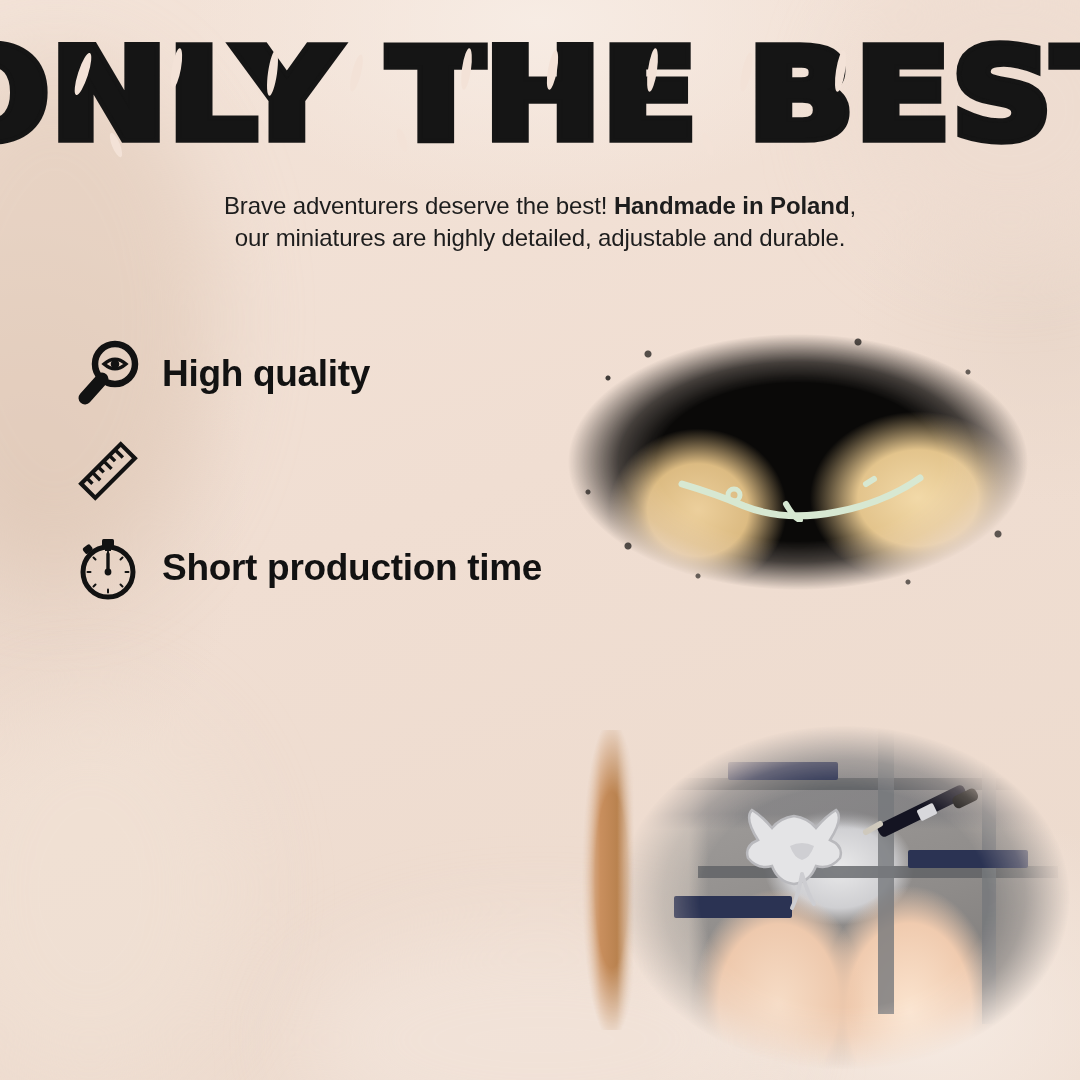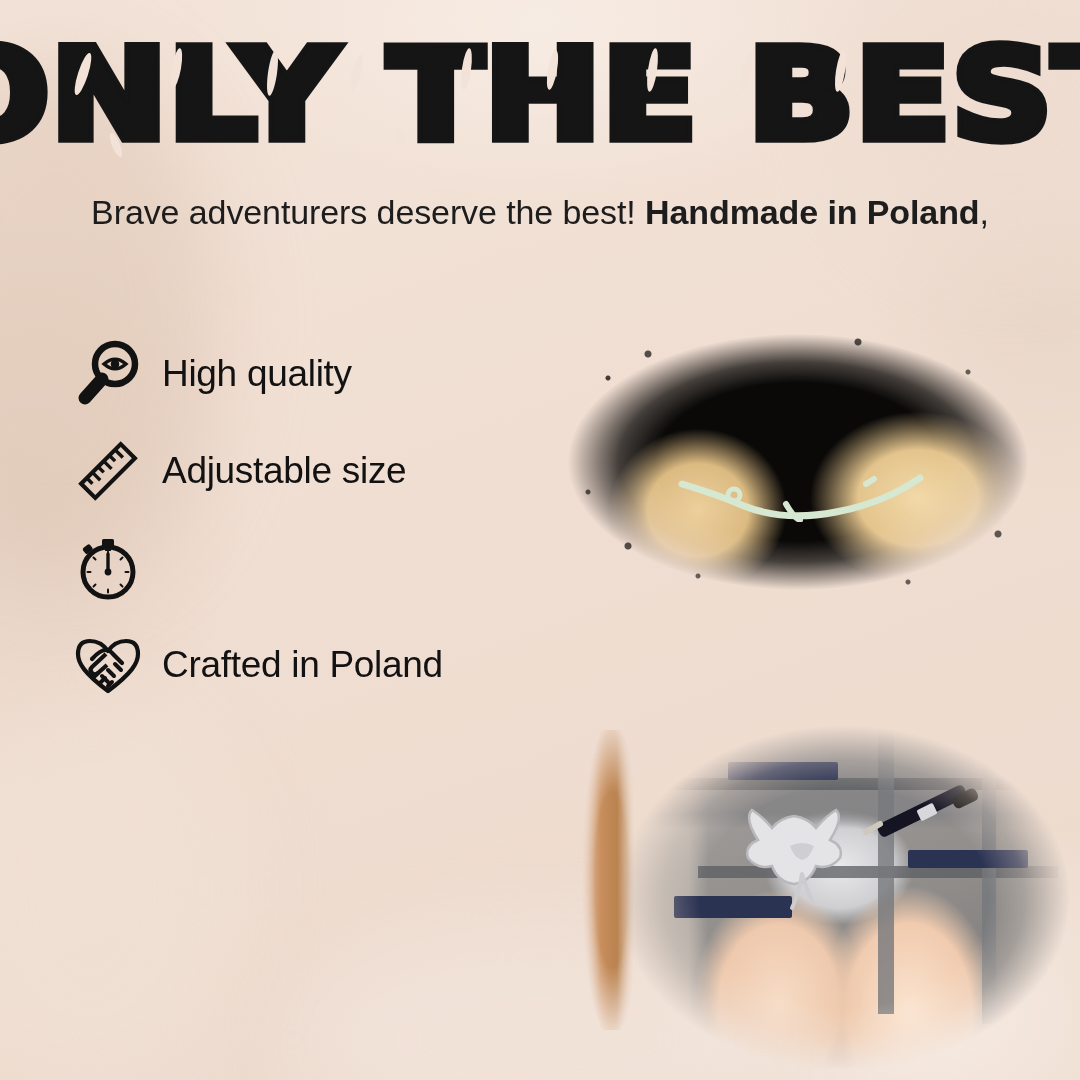--- a/index.html
+++ b/index.html
@@ -64,21 +64,21 @@
   .g8 { left:742px; top:16px; width:9px;   height:40px; transform:rotate(12deg); }
   .g9 { left:836px; top:14px; width:9px;   height:42px; transform:rotate(9deg);  }
   .g10{ left:112px; top:96px; width:8px;   height:26px; transform:rotate(-22deg);}
   .g11{ left:398px; top:92px; width:8px;   height:24px; transform:rotate(-18deg);}
   .g12{ left:704px; top:96px; width:8px;   height:24px; transform:rotate(-20deg);}
 
   
   #subheading {
     position:absolute; left:90px; right:90px; top:190px;
     text-align:center;
-    font-size:34px;
+    font-size:24px;
     line-height:1.33;
     color:#1d1d1d;
     letter-spacing:-.1px;
   }
   #subheading b { font-weight:bold; }
 
   
   #feature-list {
     position:absolute; left:62px; top:325px; width:740px;
   }
@@ -86,21 +86,21 @@
     display:flex; align-items:center;
     height:97px;
   }
   .feature-icon {
     width:92px; min-width:92px; height:92px;
     display:flex; align-items:center; justify-content:center;
   }
   .feature-icon svg { display:block; }
   .feature-label {
     font-size:37px;
-    font-weight:normal;
+    font-weight:bold;
     color:#121212;
     letter-spacing:-.3px;
     margin-left:8px;
     white-space:nowrap;
   }
 
   
   .photo { position:absolute; overflow:hidden; }
 
   
@@ -200,20 +200,21 @@
     <span class="gloss g7"></span>
     <span class="gloss g8"></span>
     <span class="gloss g9"></span>
     <span class="gloss g10"></span>
     <span class="gloss g11"></span>
     <span class="gloss g12"></span>
   </div>
 
   <div id="subheading">
     <span>Brave adventurers deserve the best! </span><b>Handmade in Poland</b><span>,</span><br>
+    <span>our miniatures are highly detailed, adjustable and durable.</span>
   </div>
 
   <div id="feature-list">
 
     <div class="feature-row">
       <div class="feature-icon">
         <svg width="72" height="72" viewBox="0 0 72 72">
           <circle cx="43" cy="26" r="20" fill="none" stroke="#121212" stroke-width="6.5"></circle>
           <path d="M30 41 L13 60" stroke="#121212" stroke-width="13" stroke-linecap="round"></path>
           <path d="M32 26 q11 -9.5 22 0 q-11 9.5 -22 0Z" fill="none" stroke="#121212" stroke-width="3.4"></path>
@@ -226,21 +227,20 @@
 
     <div class="feature-row">
       <div class="feature-icon">
         <svg width="72" height="72" viewBox="0 0 72 72">
           <g transform="rotate(-45 36 36)">
             <rect x="8" y="26" width="56" height="20" fill="none" stroke="#121212" stroke-width="4.2"></rect>
             <path d="M16 26 v8 M24 26 v11 M32 26 v8 M40 26 v11 M48 26 v8 M56 26 v11" stroke="#121212" stroke-width="3.4"></path>
           </g>
         </svg>
       </div>
-      <div class="feature-label">Adjustable size</div>
     </div>
 
 
     <div class="feature-row">
       <div class="feature-icon">
         <svg width="72" height="72" viewBox="0 0 72 72">
           <circle cx="36" cy="40" r="25" fill="none" stroke="#121212" stroke-width="5"></circle>
           <rect x="30" y="7" width="12" height="9" rx="1.5" fill="#121212"></rect>
           <rect x="33" y="14" width="6" height="5" fill="#121212"></rect>
           <rect x="11" y="14" width="9" height="7" rx="2" transform="rotate(-38 15 17)" fill="#121212"></rect>
@@ -251,34 +251,23 @@
               <path d="M56.5 40 h-3"></path>
               <path d="M36 60.5 v-3"></path>
               <path d="M15.5 40 h3"></path>
             <path d="M50.5 25.5 l-2 2"></path>
               <path d="M50.5 54.5 l-2 -2"></path>
             <path d="M21.5 54.5 l2 -2"></path>
               <path d="M21.5 25.5 l2 2"></path>
           </g>
         </svg>
       </div>
+      <div class="feature-label">Short production time</div>
     </div>
 
-    <div class="feature-row">
-      <div class="feature-icon">
-        <svg width="72" height="72" viewBox="0 0 72 72">
-          <path d="M36 62 C12 44 6 34 6 25 Q6 12 18 12 Q29 12 36 22 Q43 12 54 12 Q66 12 66 25 C66 34 60 44 36 62Z" fill="none" stroke="#121212" stroke-width="4.2" stroke-linejoin="round"></path>
-          <path d="M20 30 q8 -9 14 -9 q4 0 7 4 l9 9" fill="none" stroke="#121212" stroke-width="4.2" stroke-linecap="round"></path>
-          <path d="M34 25 l-14 13 q-3 3 0 6 q3 3 6 0 l9 -8" fill="none" stroke="#121212" stroke-width="4.2" stroke-linejoin="round"></path>
-          <path d="M26 44 l-5 5 M33 49 l-5 5 M40 53 l-4 4" stroke="#121212" stroke-width="4" stroke-linecap="round"></path>
-          <path d="M43 35 l6 6 M36 41 l6 6 M30 47 l6 6" stroke="#121212" stroke-width="4" stroke-linecap="round"></path>
-        </svg>
-      </div>
-      <div class="feature-label">Crafted in Poland</div>
-    </div>
 
   </div>
 
   <div class="photo" id="photo-top">
     <div class="inner"></div>
     <div class="grain"></div>
     <svg id="mini-part" viewBox="0 0 250 60">
       <path d="M6 22 q34 10 62 22 q40 16 92 6 q48 -9 84 -34" fill="none" stroke="#d7e8d2" stroke-width="7" stroke-linecap="round"></path>
       <circle cx="58" cy="33" r="6" fill="none" stroke="#d7e8d2" stroke-width="5"></circle>
       <path d="M110 42 q8 14 14 16" fill="none" stroke="#d7e8d2" stroke-width="6" stroke-linecap="round"></path>

